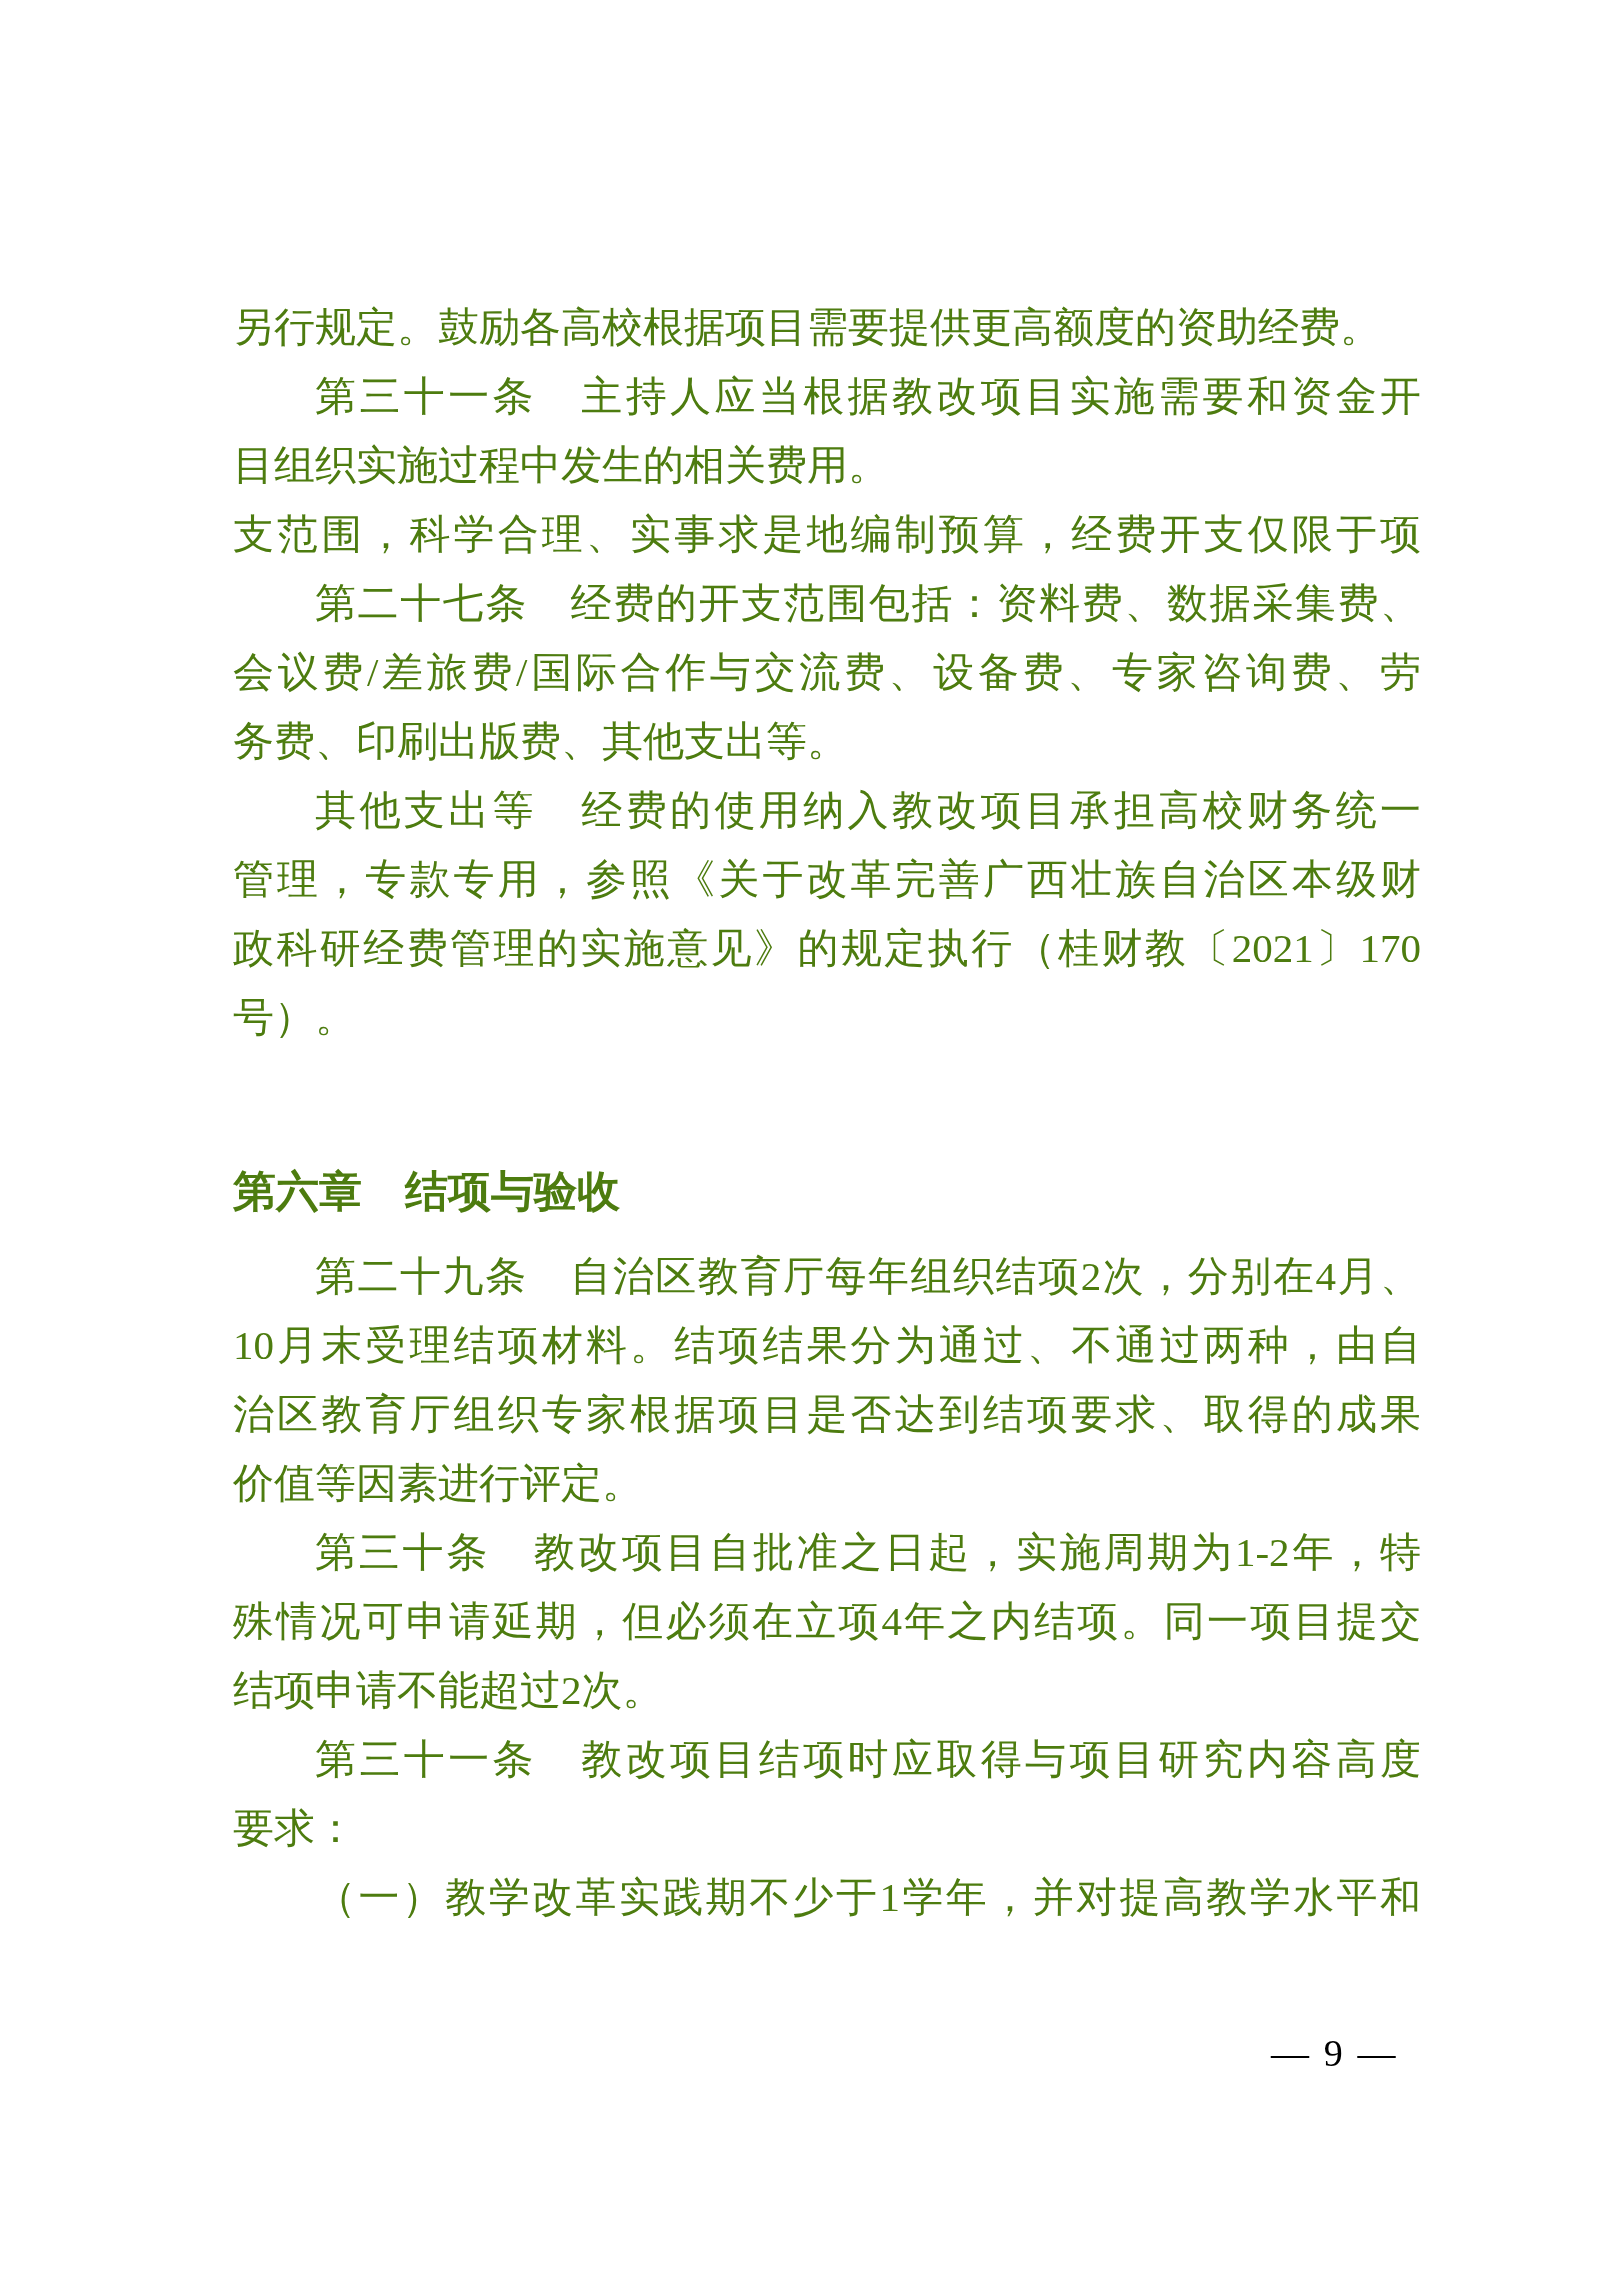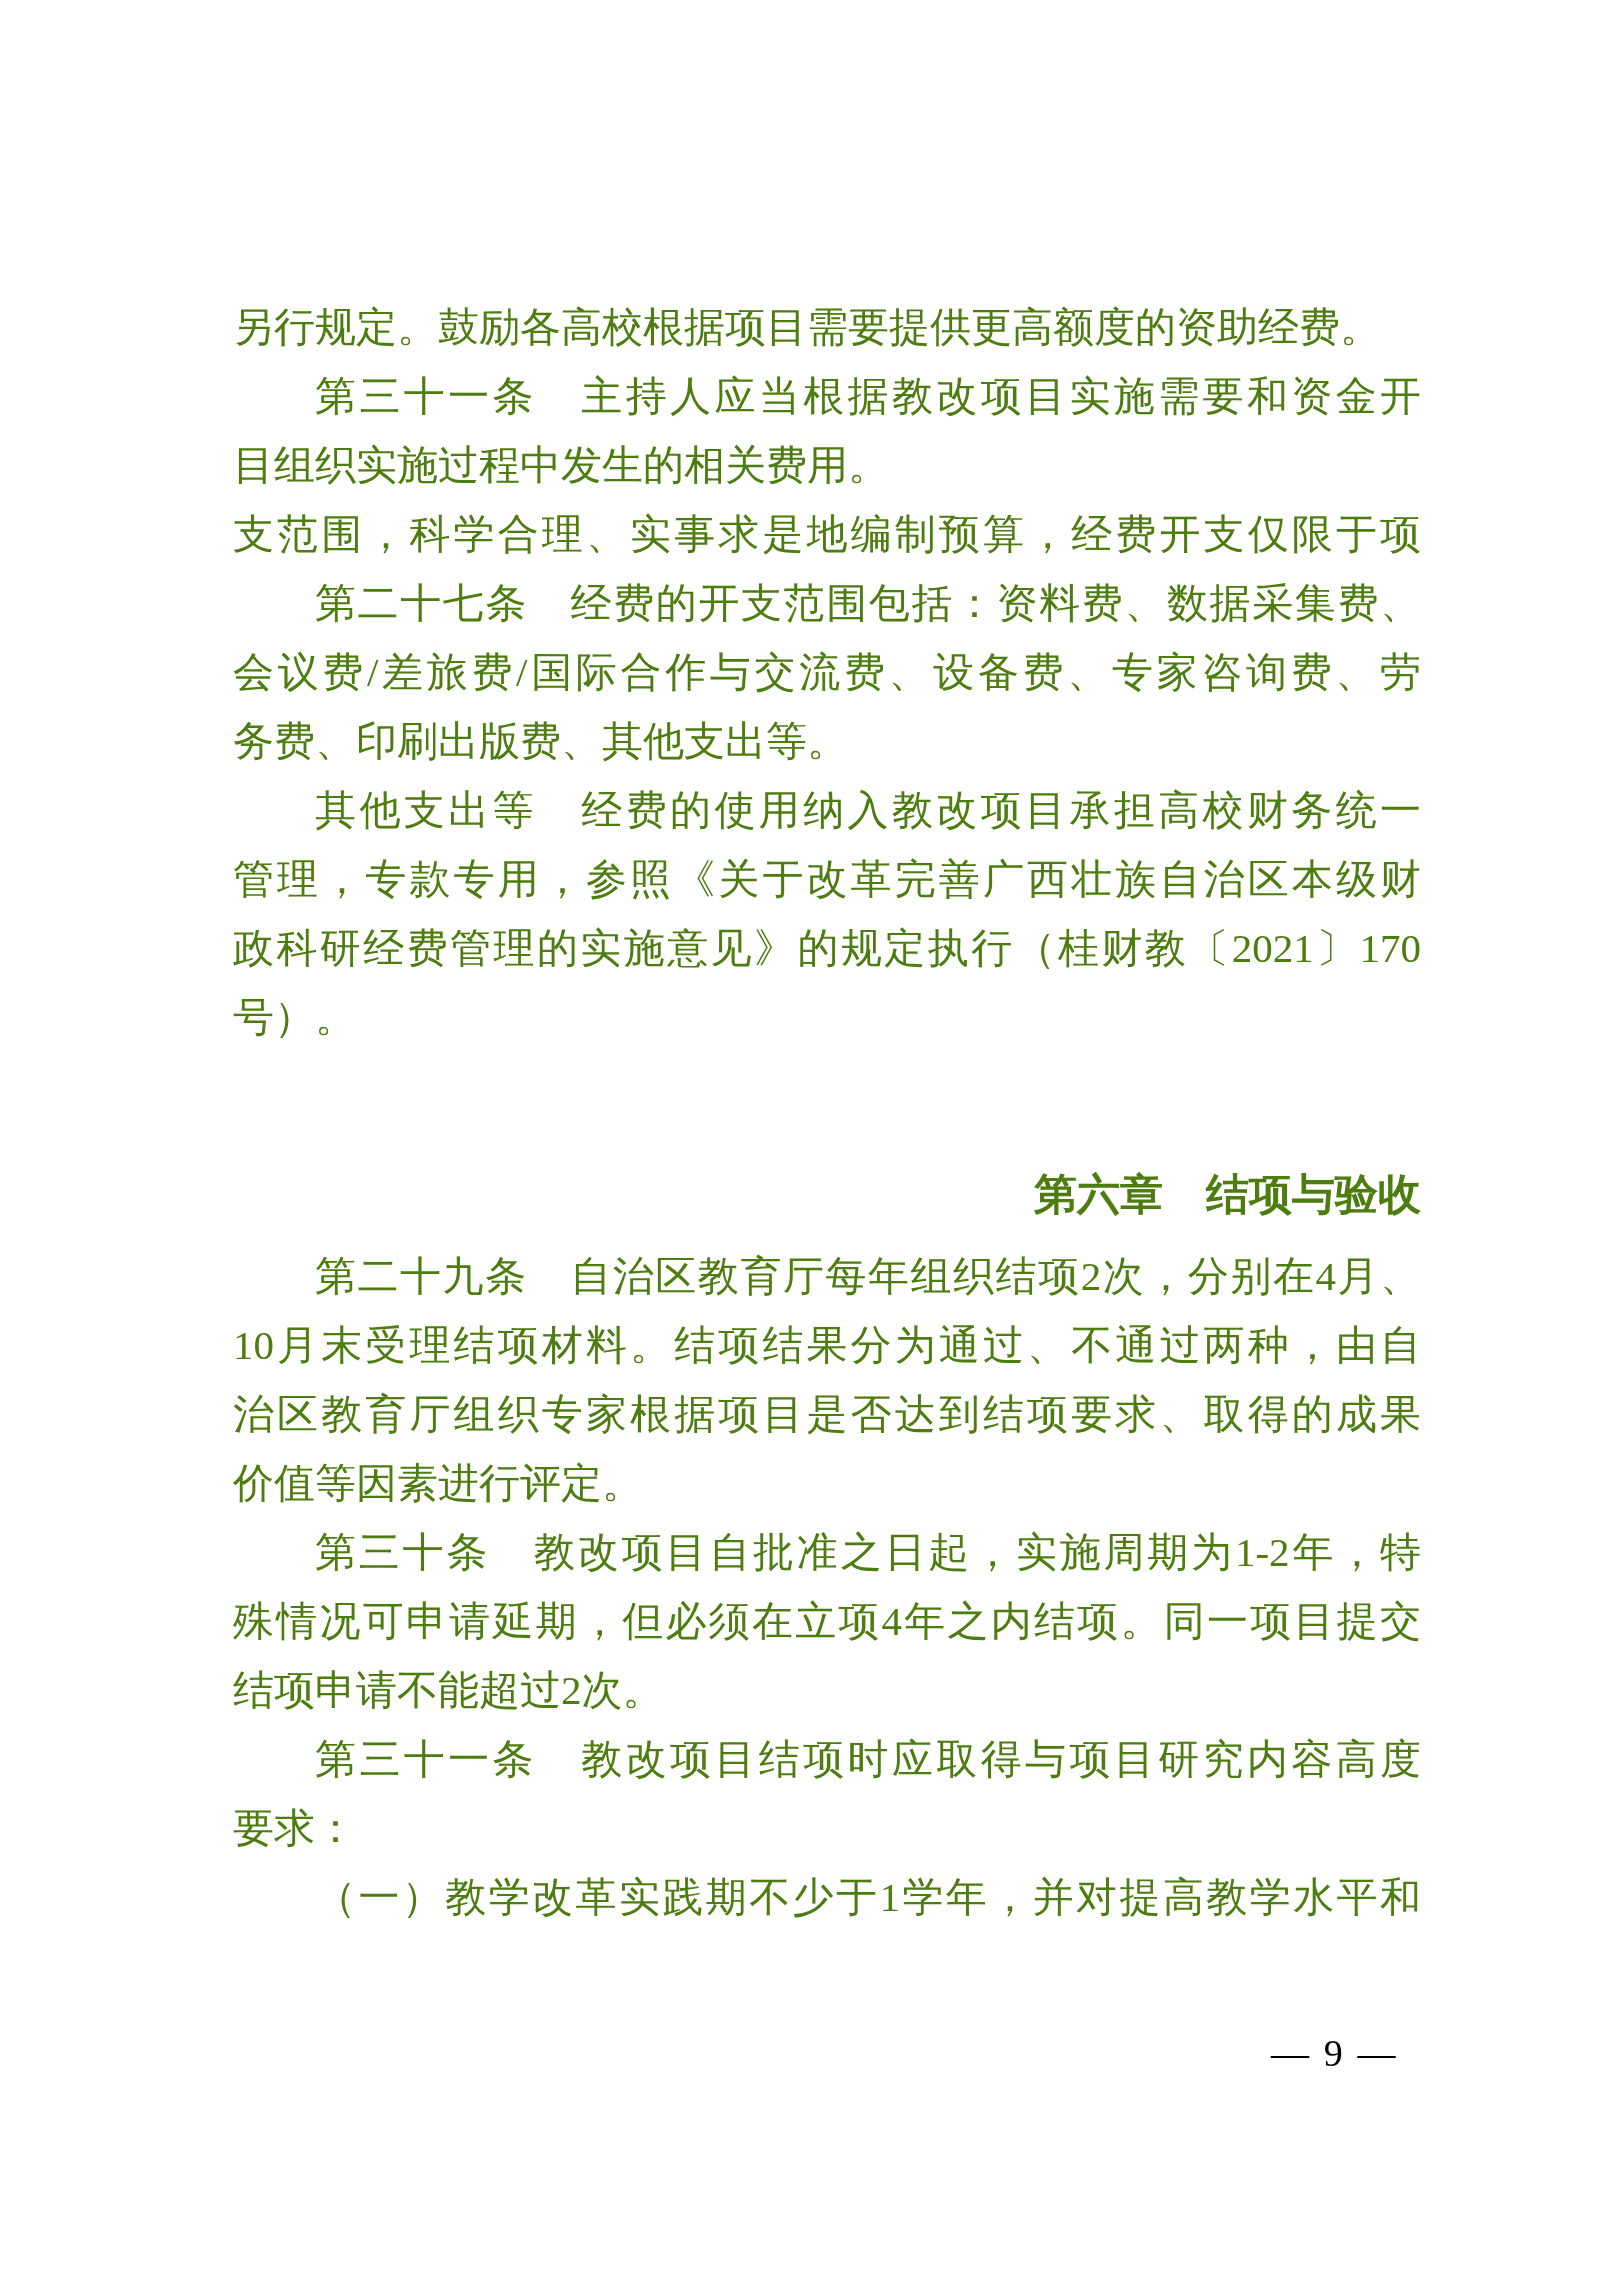--- a/index.html
+++ b/index.html
@@ -33,25 +33,25 @@
     text-align-last: left;
     white-space: normal;
   }
   .line.fill {
     text-align-last: justify;
   }
   .line.indent {
     text-indent: 2em;
   }
   .chapter-heading {
-    font-family: Liberation Serif, serif;
+    font-family: Liberation Mono, monospace;
     font-weight: 700;
     font-size: 43px;
     line-height: 69px;
-    text-align: right;
+    text-align: left;
     margin: 108px 0 13px 0;
   }
   .page-number {
     position: absolute;
     top: 2030px;
     right: 225px;
     font-size: 38px;
     line-height: 46px;
     font-family: "Liberation Serif", serif;
     color: #000000;

